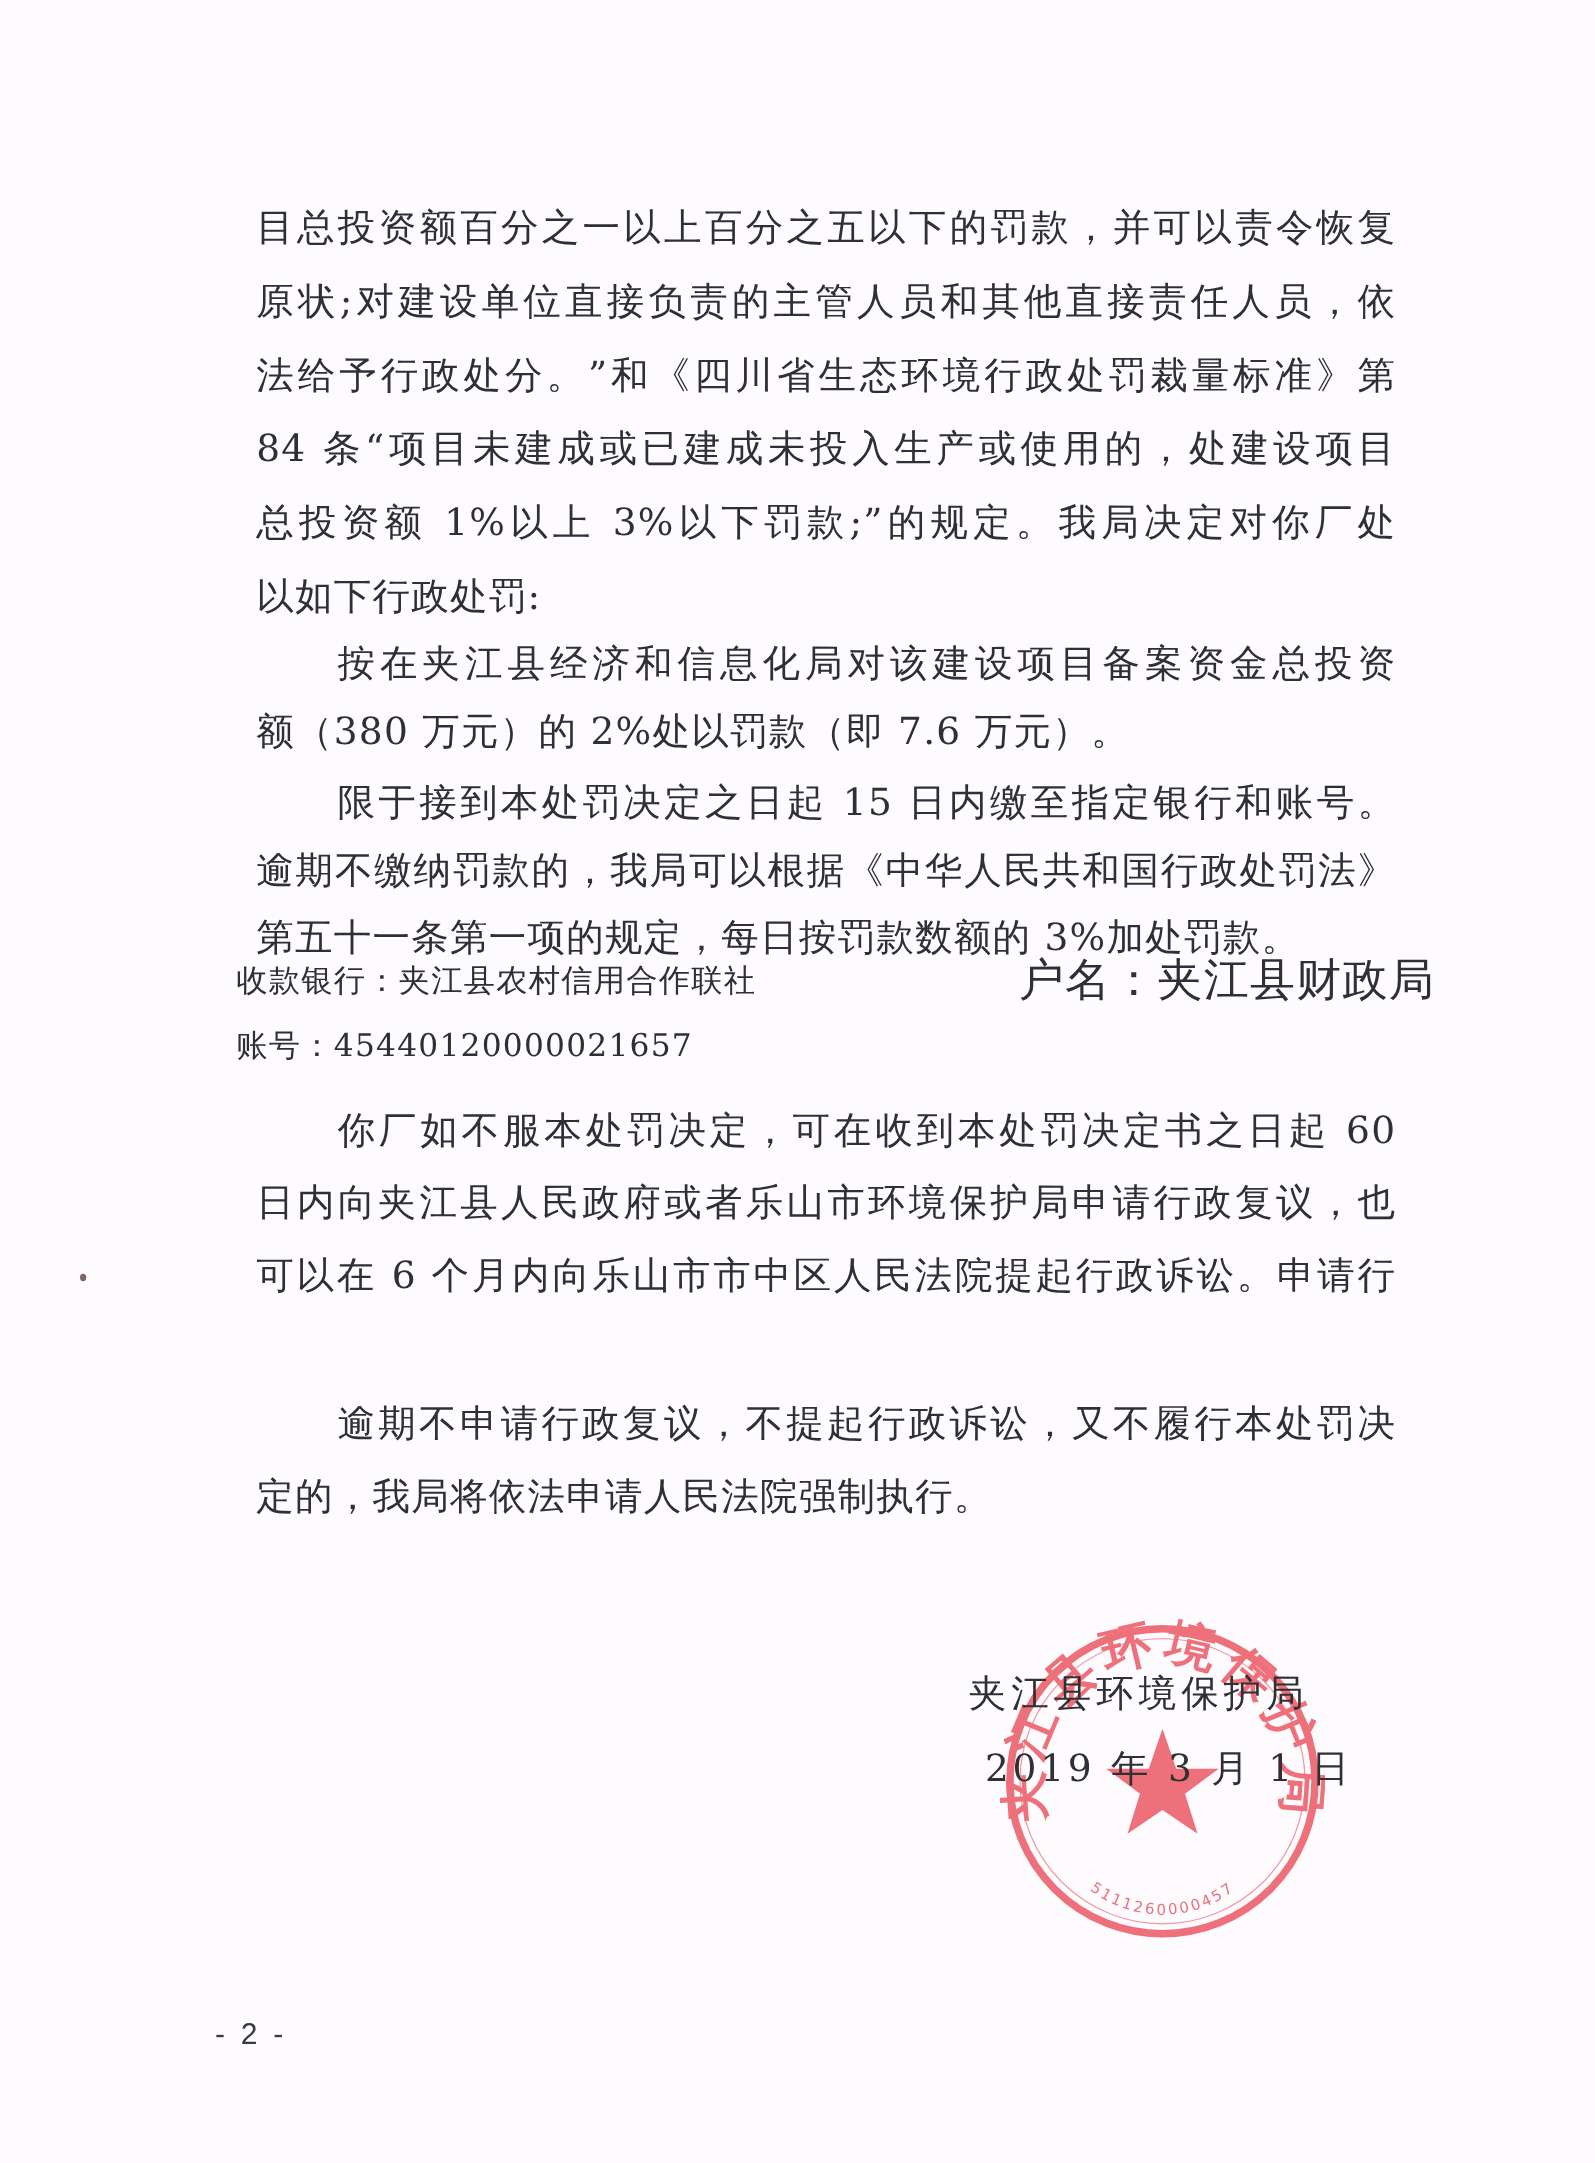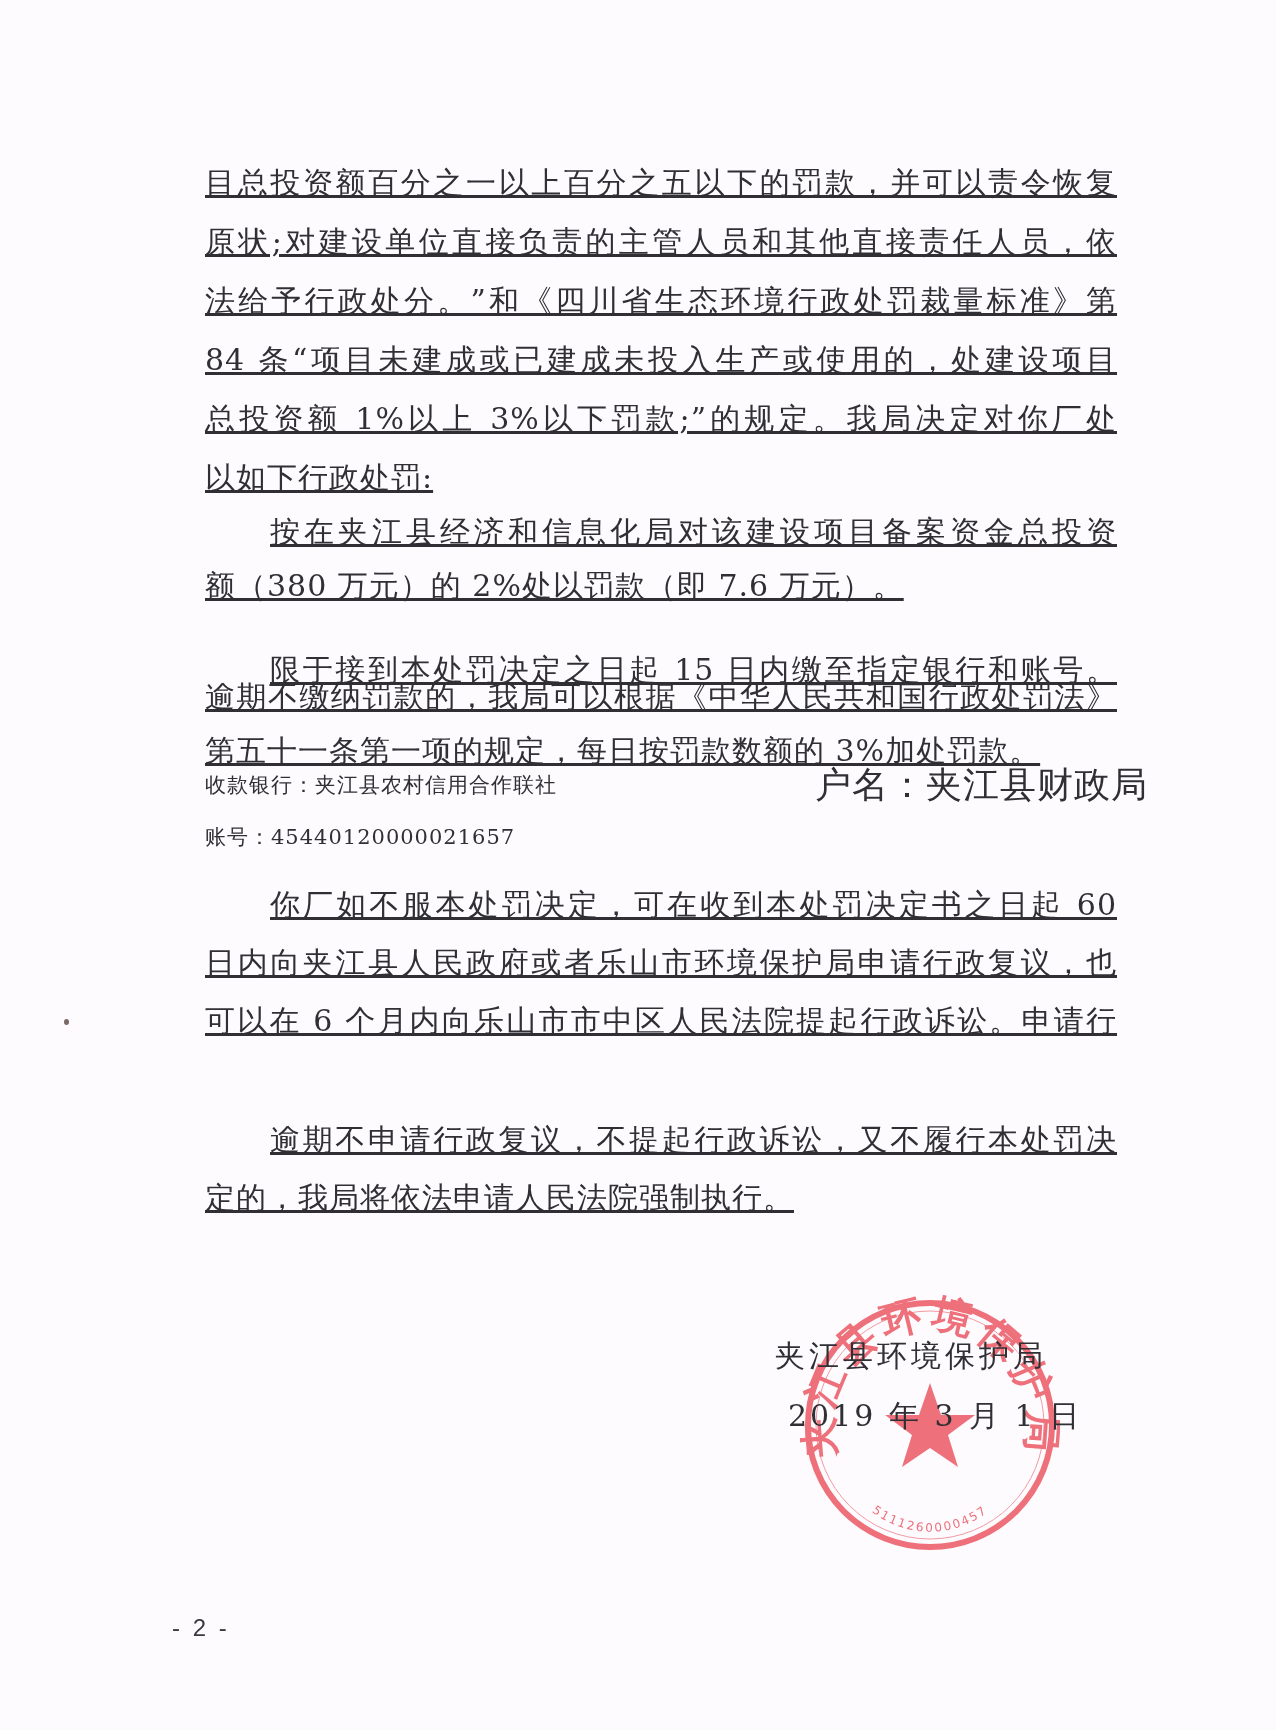--- a/index.html
+++ b/index.html
@@ -10,25 +10,24 @@
     font-family: "DejaVu Serif", "Liberation Serif", serif;
     color: #2f2f34;
   }
   .page { position: absolute; left: 0; top: 0; width: 1276px; height: 1730px; }
   .line {
     position: absolute; left: 205px; width: 912px;
     font-size: 30px; line-height: 40px; height: 40px;
     white-space: nowrap;
     text-align: justify; text-align-last: justify;
     letter-spacing: 1px;
-    text-decoration: underline;
   }
   .line.last { text-align-last: left; }
   .line.indent { left: 270px; width: 847px; }
-  .bank-left { position: absolute; left: 205px; font-size: 21px; line-height: 40px; white-space: nowrap; letter-spacing: 1px; text-align: center; }
+  .bank-left { position: absolute; left: 189px; font-size: 25px; line-height: 40px; white-space: nowrap; letter-spacing: 1px; text-align: center; }
   .bank-right { position: absolute; left: 815px; font-size: 36px; line-height: 40px; white-space: nowrap; letter-spacing: 1px; }
   .sign-org { position: absolute; left: 775px; top: 1336px; font-size: 30px; line-height: 40px; letter-spacing: 4px; white-space: nowrap; z-index: 2; }
   .sign-date { position: absolute; left: 775px; top: 1396px; font-size: 30px; line-height: 40px; letter-spacing: 3px; white-space: nowrap; z-index: 2; margin-left: 13px; }
   .seal { position: absolute; left: 800px; top: 1295px; width: 260px; height: 260px; z-index: 1; opacity: 0.75; }
   .page-num { position: absolute; left: 172px; top: 1614px; font-size: 24px; font-family: "Liberation Sans", sans-serif; color: #3a3a3e; letter-spacing: 3px; }
   .speck { position: absolute; left: 64px; top: 1019px; width: 5px; height: 6px; border-radius: 50%; background: #7a6a66; }
 </style>
 </head>
 <body>
 
@@ -37,21 +36,21 @@
   <div class="line" style="top:163px">目总投资额百分之一以上百分之五以下的罚款，并可以责令恢复</div>
   <div class="line" style="top:281px">法给予行政处分。”和《四川省生态环境行政处罚裁量标准》第</div>
   <div class="line" style="top:222px">原状;对建设单位直接负责的主管人员和其他直接责任人员，依</div>
   <div class="line" style="top:340px">84 条“项目未建成或已建成未投入生产或使用的，处建设项目</div>
   <div class="line" style="top:399px">总投资额 1%以上 3%以下罚款;”的规定。我局决定对你厂处</div>
   <div class="line last" style="top:458px">以如下行政处罚:</div>
 
   <div class="line indent" style="top:512px">按在夹江县经济和信息化局对该建设项目备案资金总投资</div>
   <div class="line last" style="top:566px">额（380 万元）的 2%处以罚款（即 7.6 万元）。</div>
 
-  <div class="line indent" style="top:650px">限于接到本处罚决定之日起 15 日内缴至指定银行和账号。</div>
+  <div class="line indent" style="top:623px">限于接到本处罚决定之日起 15 日内缴至指定银行和账号。</div>
   <div class="line" style="top:677px">逾期不缴纳罚款的，我局可以根据《中华人民共和国行政处罚法》</div>
   <div class="line last" style="top:731px">第五十一条第一项的规定，每日按罚款数额的 3%加处罚款。</div>
 
   <div class="bank-left" style="top:765px">收款银行：夹江县农村信用合作联社</div>
   <div class="bank-right" style="top:765px">户名：夹江县财政局</div>
   <div class="bank-left" style="top:817px">账号：45440120000021657</div>
 
   <div class="line indent" style="top:885px">你厂如不服本处罚决定，可在收到本处罚决定书之日起 60</div>
   <div class="line" style="top:943px">日内向夹江县人民政府或者乐山市环境保护局申请行政复议，也</div>
   <div class="line" style="top:1001px">可以在 6 个月内向乐山市市中区人民法院提起行政诉讼。申请行</div>

